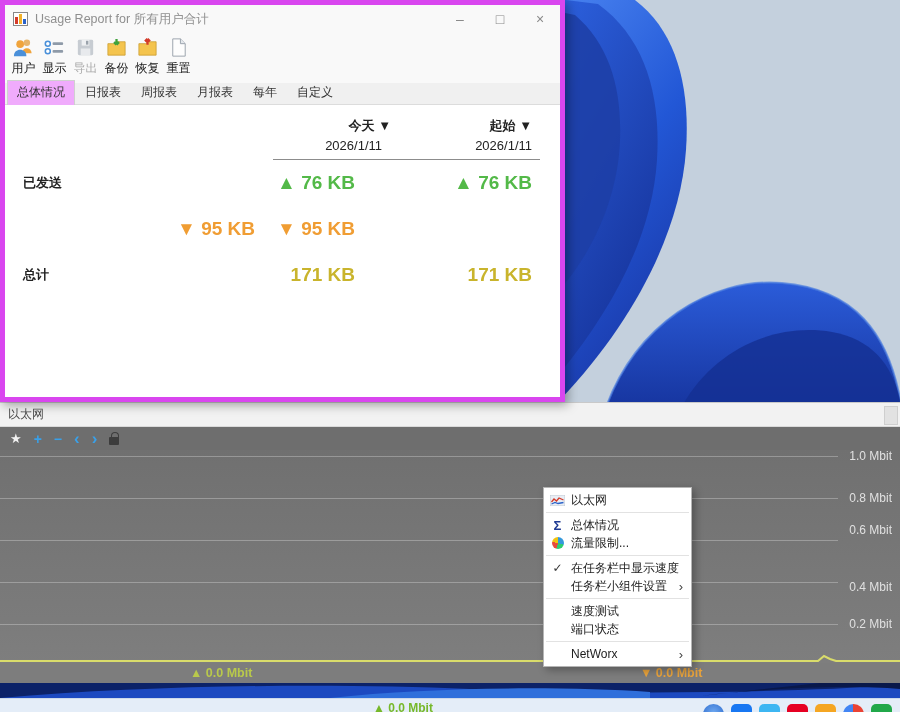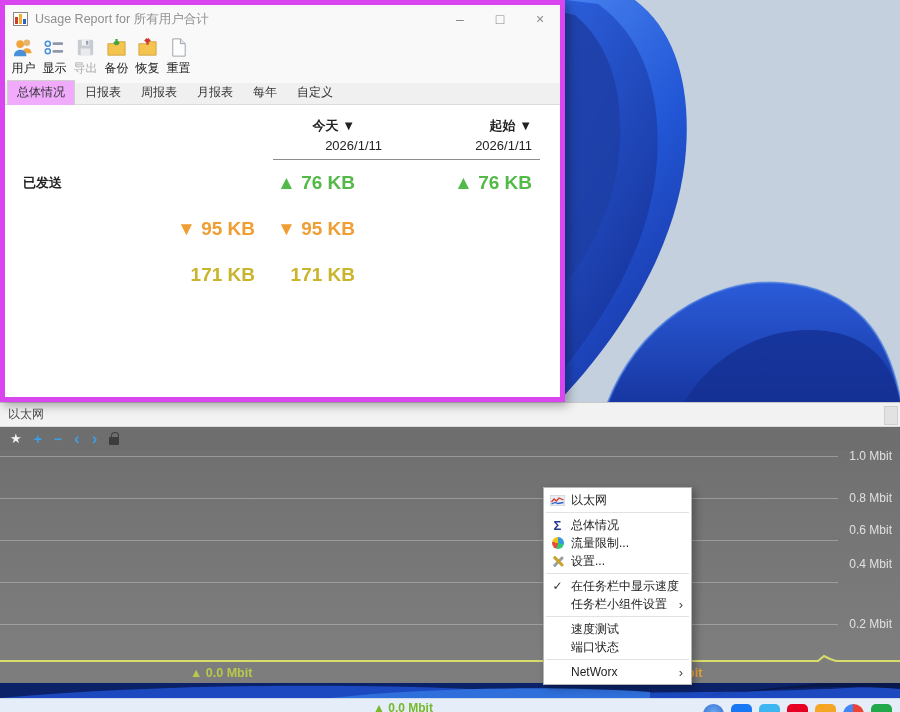--- a/index.html
+++ b/index.html
@@ -37,21 +37,21 @@
   .tb-item { width:29px; display:flex; flex-direction:column; align-items:center; gap:1px; }
   .tb-item svg { width:23px; height:23px; }
   .tb-label { font-size:12px; color:#222; white-space:nowrap; }
   .tb-item.disabled .tb-label { color:#aaa; }
   .rw-tabs { height:22px; background:#f0f0f0; display:flex; align-items:flex-end; padding-left:2px; border-bottom:1px solid #dcdcdc; }
   .tab { padding:3px 9px 3px; font-size:12px; color:#333; border:1px solid transparent; border-bottom:none; }
   .tab.active { background:#f0abfc; border-color:#d0d0d0; position:relative; top:1px; padding-bottom:4px;margin-top:23px; }
   
   .rw-table { padding-top:12px; }
   .t-row { display:grid; grid-template-columns:250px 100px 1fr; padding-right:28px; align-items:center; }
-  .t-head { font-weight:bold; font-size:13px; height:18px; }
+  .t-head { font-weight:bold; font-size:13px; height:18px;padding-left:36px; }
   .t-date { font-size:13px; height:20px;padding-left:27px; }
   .t-row .c2, .t-row .c3 { text-align:right; }
   .t-sep { border-top:1px solid #8c8c8c; margin:4px 20px 0 268px; }
   .d-row { height:46px; }
   .d-row:first-of-type { margin-top:4px; }
   .d-label { font-weight:bold; font-size:13px; padding-left:18px; }
   .d-val { font-weight:bold; font-size:19px; }
   .val-up { color:#53b948; }
   .val-down { color:#f09d33; }
   .val-total { color:#c9b42c; }
@@ -156,21 +156,21 @@
   </div>
   <div class="gw-plot">
     <div class="gridline" style="top:6px"></div>
     <div class="gridline" style="top:48px"></div>
     <div class="gridline" style="top:90px"></div>
     <div class="gridline" style="top:132px"></div>
     <div class="gridline" style="top:174px"></div>
     <span class="axis-label" style="top:-1px">1.0 Mbit</span>
     <span class="axis-label" style="top:41px">0.8 Mbit</span>
     <span class="axis-label" style="top:73px">0.6 Mbit</span>
-    <span class="axis-label" style="top:107px">0.4 Mbit</span>
+    <span class="axis-label" style="top:130px">0.4 Mbit</span>
     <span class="axis-label" style="top:167px">0.2 Mbit</span>
     <svg class="zero-line" viewBox="0 0 900 10" preserveAspectRatio="none">
       <polyline points="0,8 818,8 824,3 830,6 836,8 900,8" fill="none" stroke="#d9dc6b" stroke-width="2"></polyline>
     </svg>
   </div>
   <div class="gw-strip">
     <span class="strip-up">▲ 0.0 Mbit</span>
     <span class="strip-down">▼ 0.0 Mbit</span>
   </div>
 </div>
@@ -266,20 +266,21 @@
     <div class="t-row d-row">
       <span class="c1 d-label">已发送</span>
       <span class="c2 d-val val-up">▲ 76 KB</span>
       <span class="c3 d-val val-up">▲ 76 KB</span>
     </div>
     <div class="t-row d-row">
       <span class="c2 d-val val-down">▼ 95 KB</span>
       <span class="c3 d-val val-down">▼ 95 KB</span>
     </div>
     <div class="t-row d-row">
+      <span class="c1 d-label">总计</span>
       <span class="c2 d-val val-total">171 KB</span>
       <span class="c3 d-val val-total">171 KB</span>
     </div>
   </div>
 </div>
 
 <div class="context-menu">
   <div class="menu-item">
     <span class="mi-icon">
       <svg width="15" height="11" viewBox="0 0 15 11">
@@ -294,26 +295,20 @@
   <div class="menu-item">
     <span class="mi-icon sigma-glyph">Σ</span>
     <span class="mi-label">总体情况</span>
   </div>
   <div class="menu-item">
     <span class="mi-icon">
         <span class="pie-icon"></span>
       </span>
     <span class="mi-label">流量限制...</span>
   </div>
-  <div class="menu-item">
-    <span class="mi-icon">
-        <span class="tools-icon"></span>
-      </span>
-    <span class="mi-label">设置...</span>
-  </div>
   <div class="menu-sep"></div>
   <div class="menu-item">
     <span class="mi-icon check-glyph">✓</span>
     <span class="mi-label">在任务栏中显示速度</span>
   </div>
   <div class="menu-item">
     <span class="mi-icon"></span>
     <span class="mi-label">任务栏小组件设置</span>
     <span class="mi-arrow">›</span>
   </div>

